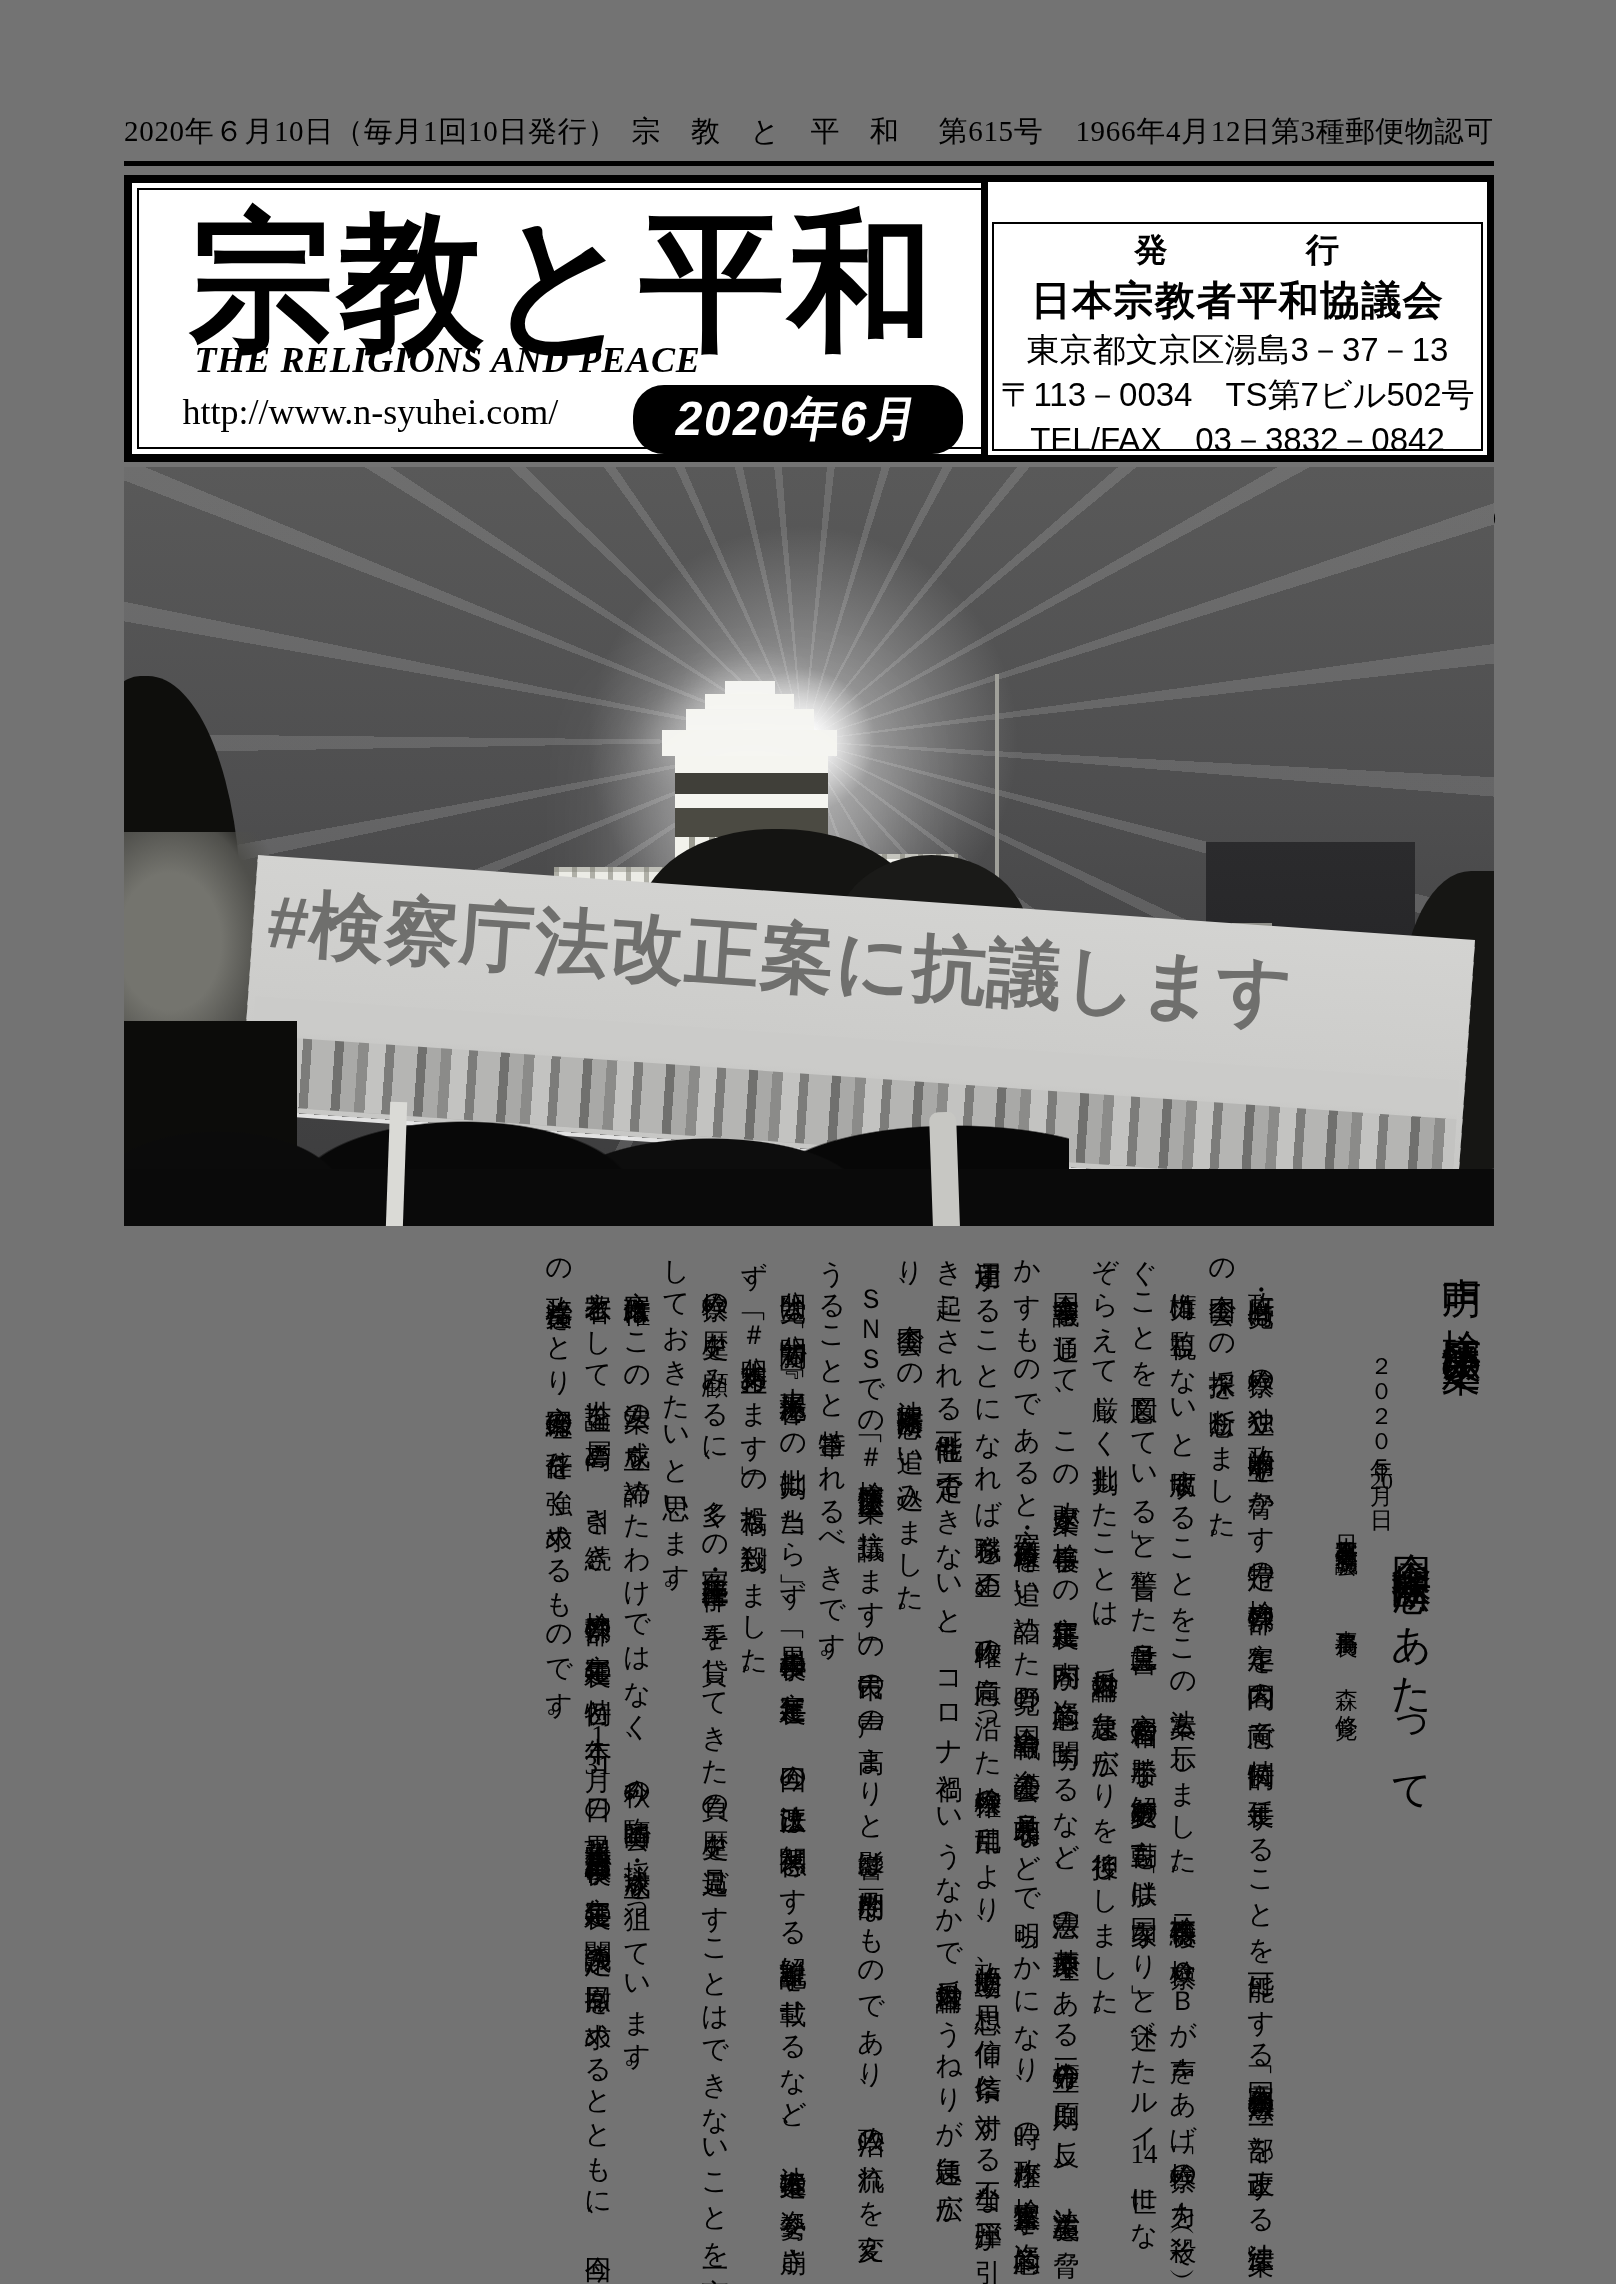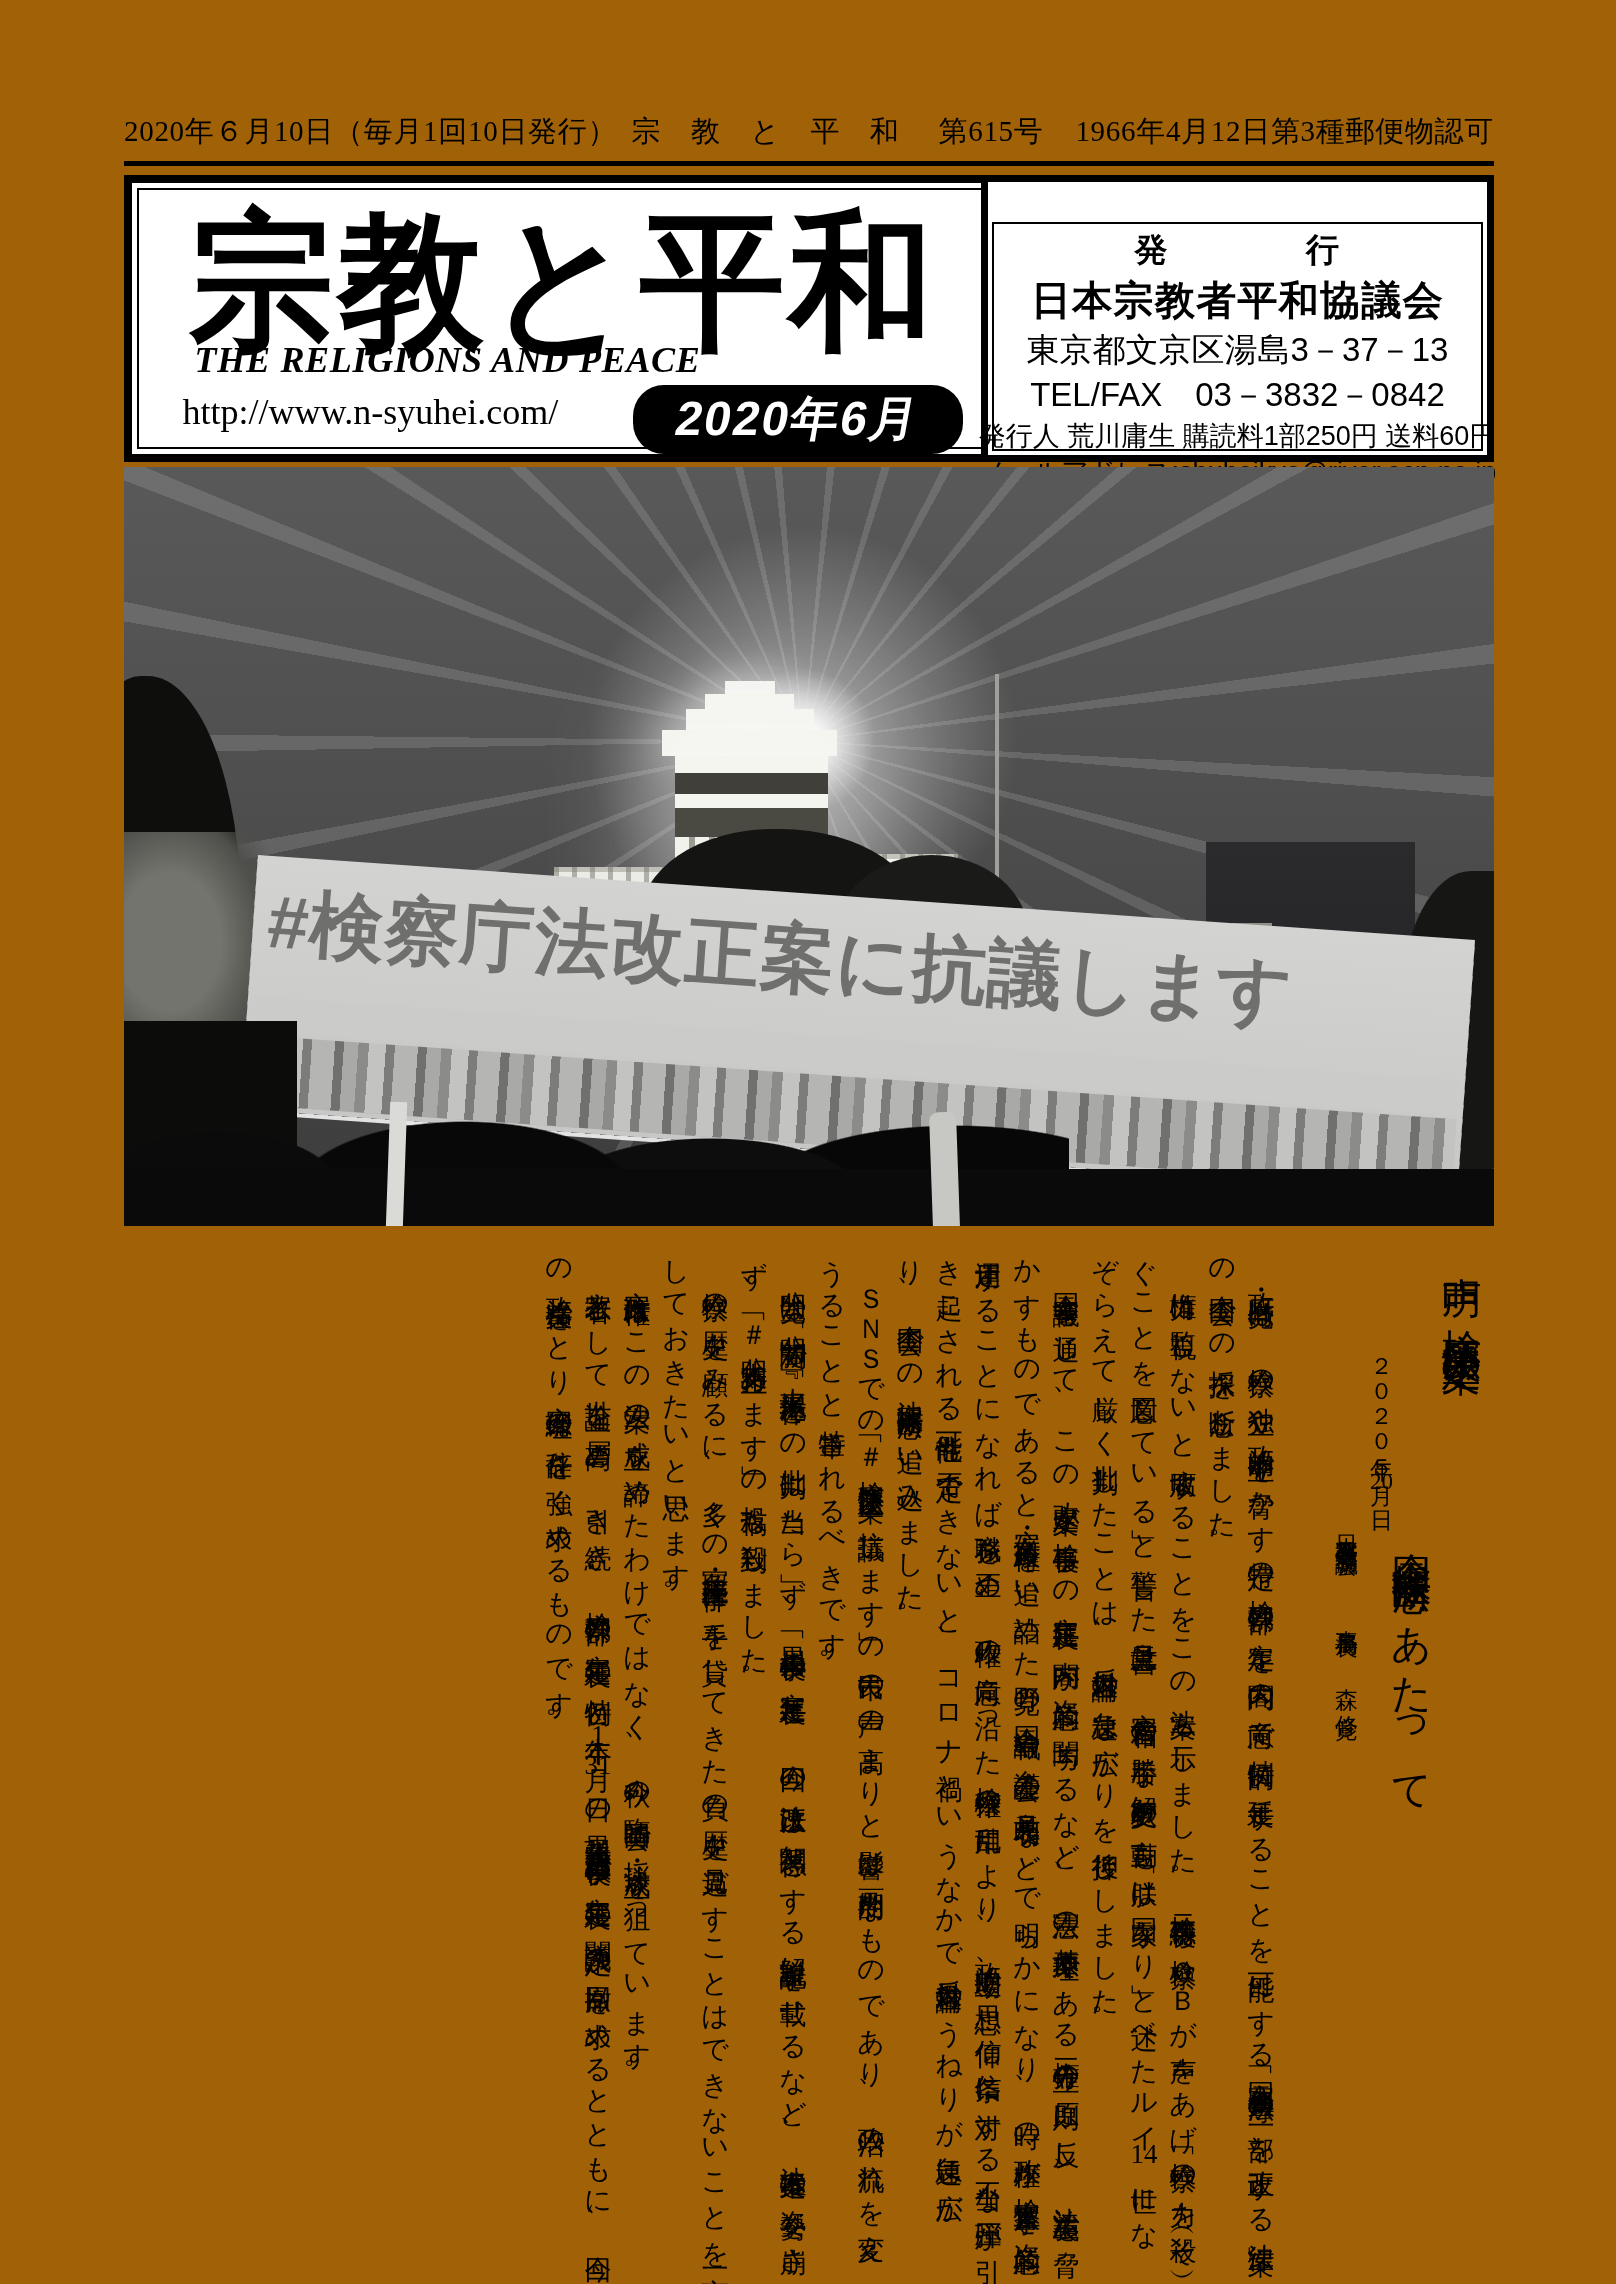--- a/index.html
+++ b/index.html
@@ -1,18 +1,18 @@
 <!DOCTYPE html>
 <html lang="ja" style="font-size:10.4px"><head>
 <meta charset="utf-8">
 <style>
   * { margin:0; padding:0; box-sizing:border-box; }
   html,body { background:#ffffff; }
   .page {
-    position:relative; width:1617px; height:2284px; background:#a16207;
+    position:relative; width:1617px; height:2284px; background:#737373;
     font-family:"Liberation Serif","DejaVu Serif",serif; color:#000; overflow:hidden;
   }
   
   .header-line {
     position:absolute; left:124px; top:112px; width:1370px;
     font-size:29px; letter-spacing:0.7px; display:flex; align-items:baseline;
   }
   .header-paper { margin-left:14.3px; }
   .header-issue { margin-left:39px; }
   .header-postal { margin-left:auto; }
@@ -191,20 +191,21 @@
         <span>2020年6月</span>
       </div>
     </div>
   </div>
 
   <div class="publisher">
     <div class="publisher-inner">
       <div class="pub-label">発　　　　行</div>
       <div class="pub-org">日本宗教者平和協議会</div>
       <div class="pub-addr1">東京都文京区湯島3－37－13</div>
+      <div class="pub-addr2">〒113－0034　TS第7ビル502号</div>
       <div class="pub-tel">TEL/FAX　03－3832－0842</div>
       <div class="pub-staff">発行人 荒川庸生 購読料1部250円 送料60円</div>
       <div class="pub-email">メールアドレス:shuheikyo@river.ocn.ne.jp</div>
     </div>
   </div>
 
   <div class="photo">
     <div class="light-rays"></div>
     <div class="b-step b-s1"></div>
     <div class="b-step b-s2"></div>

